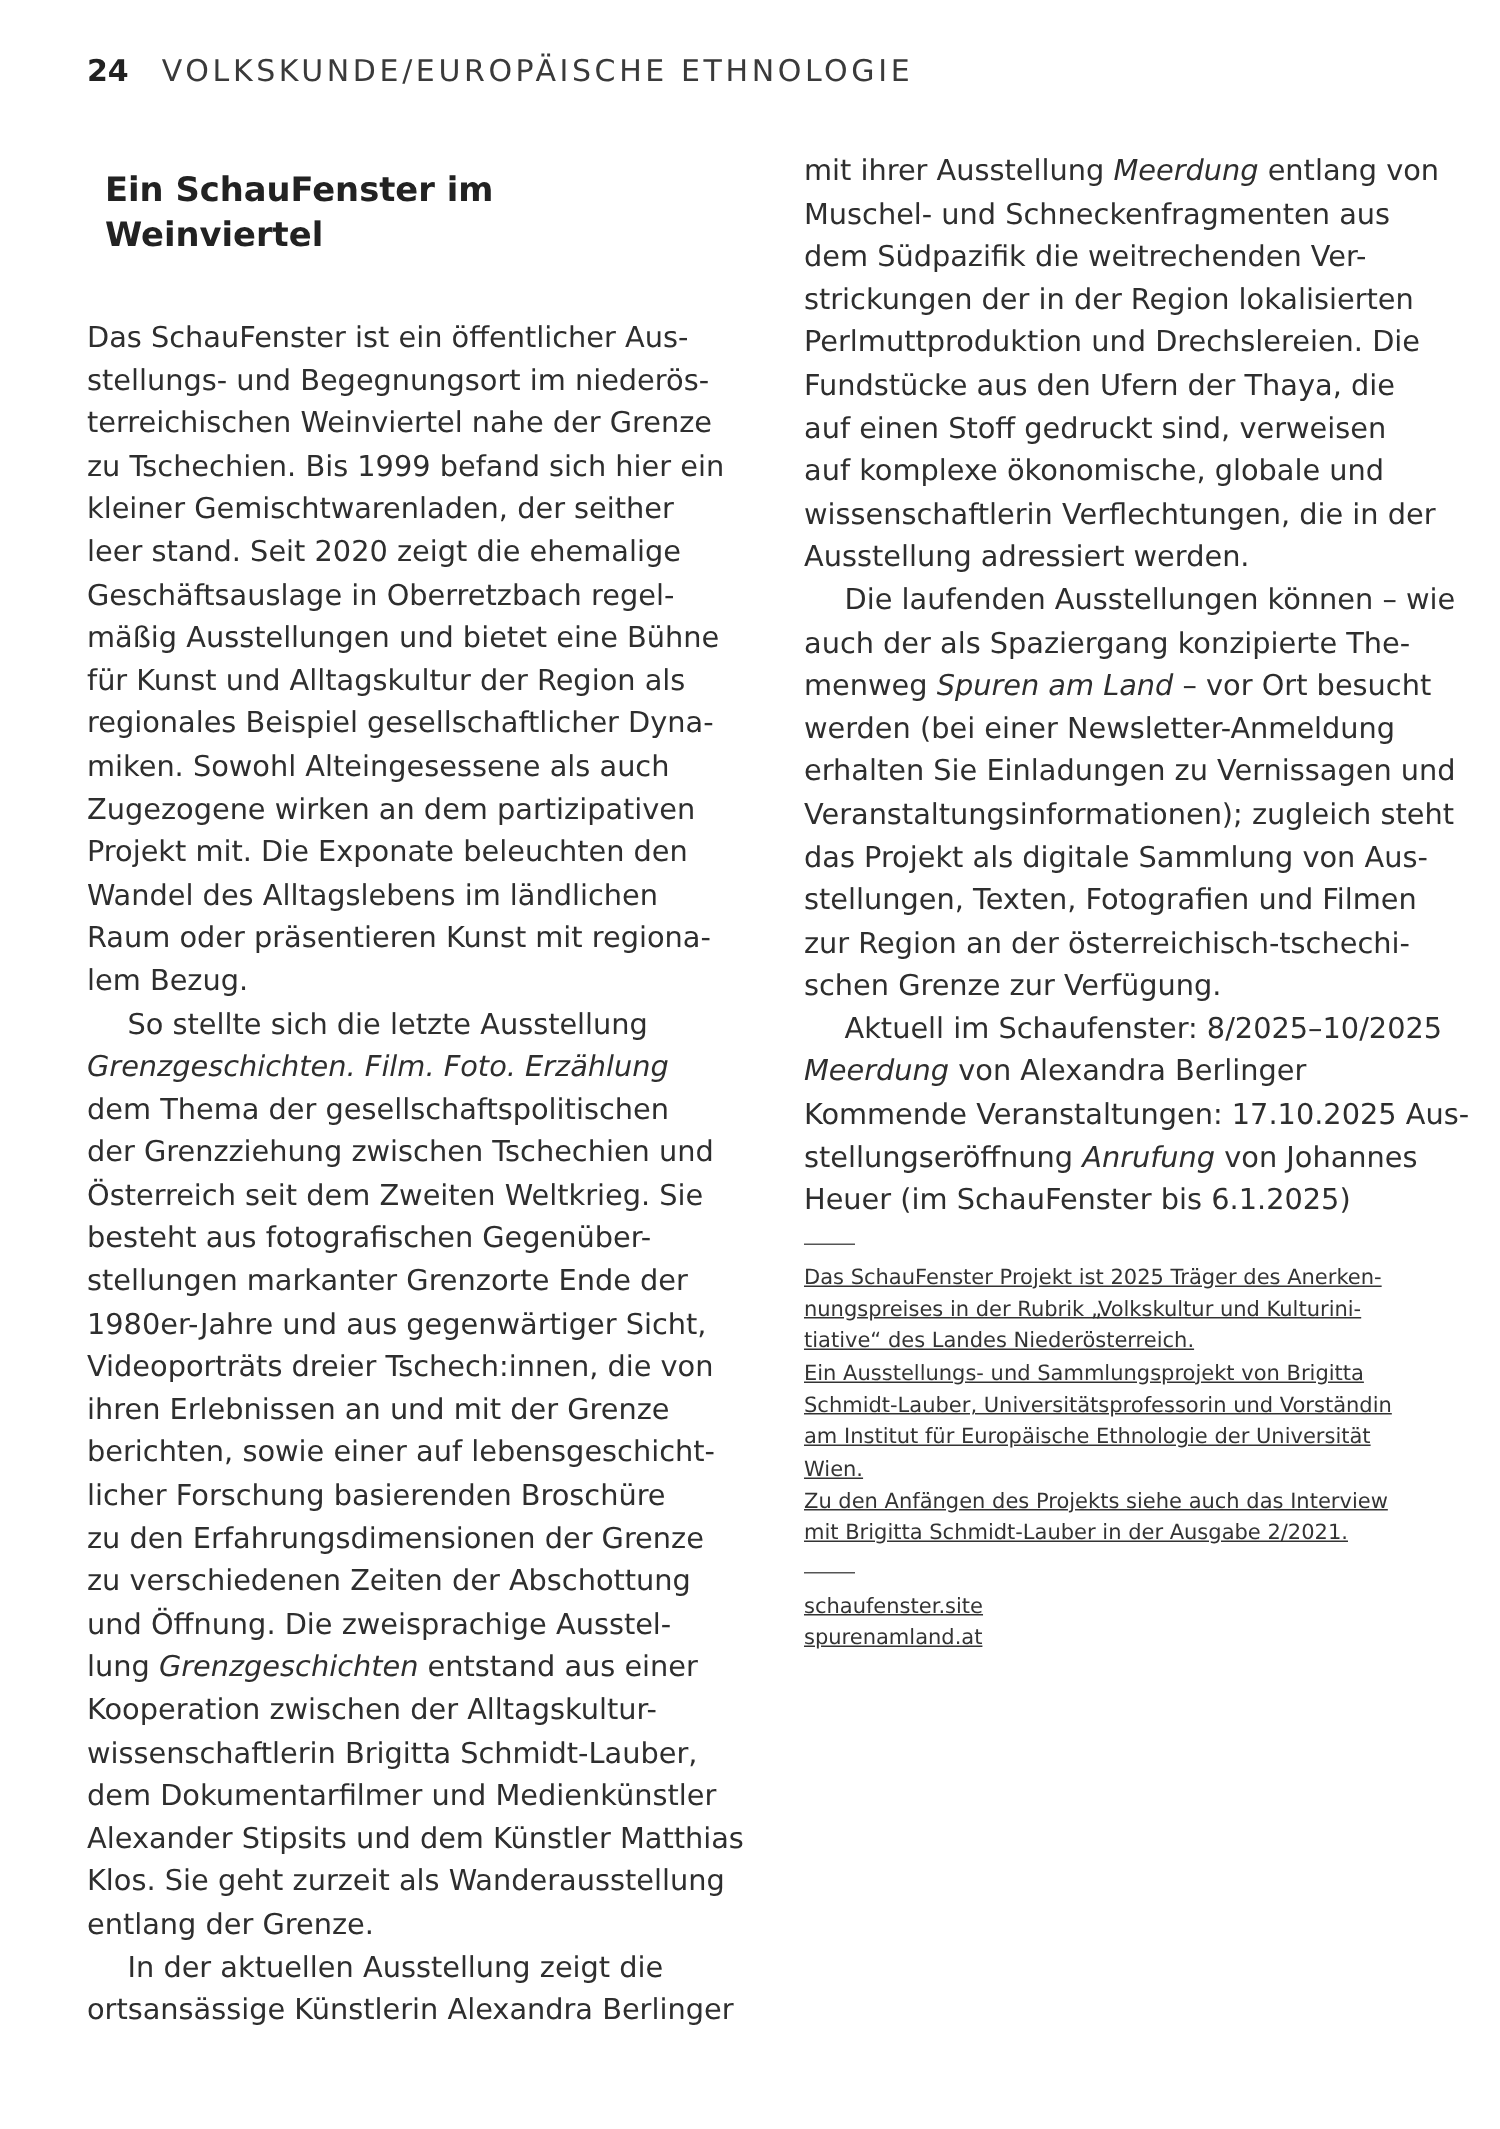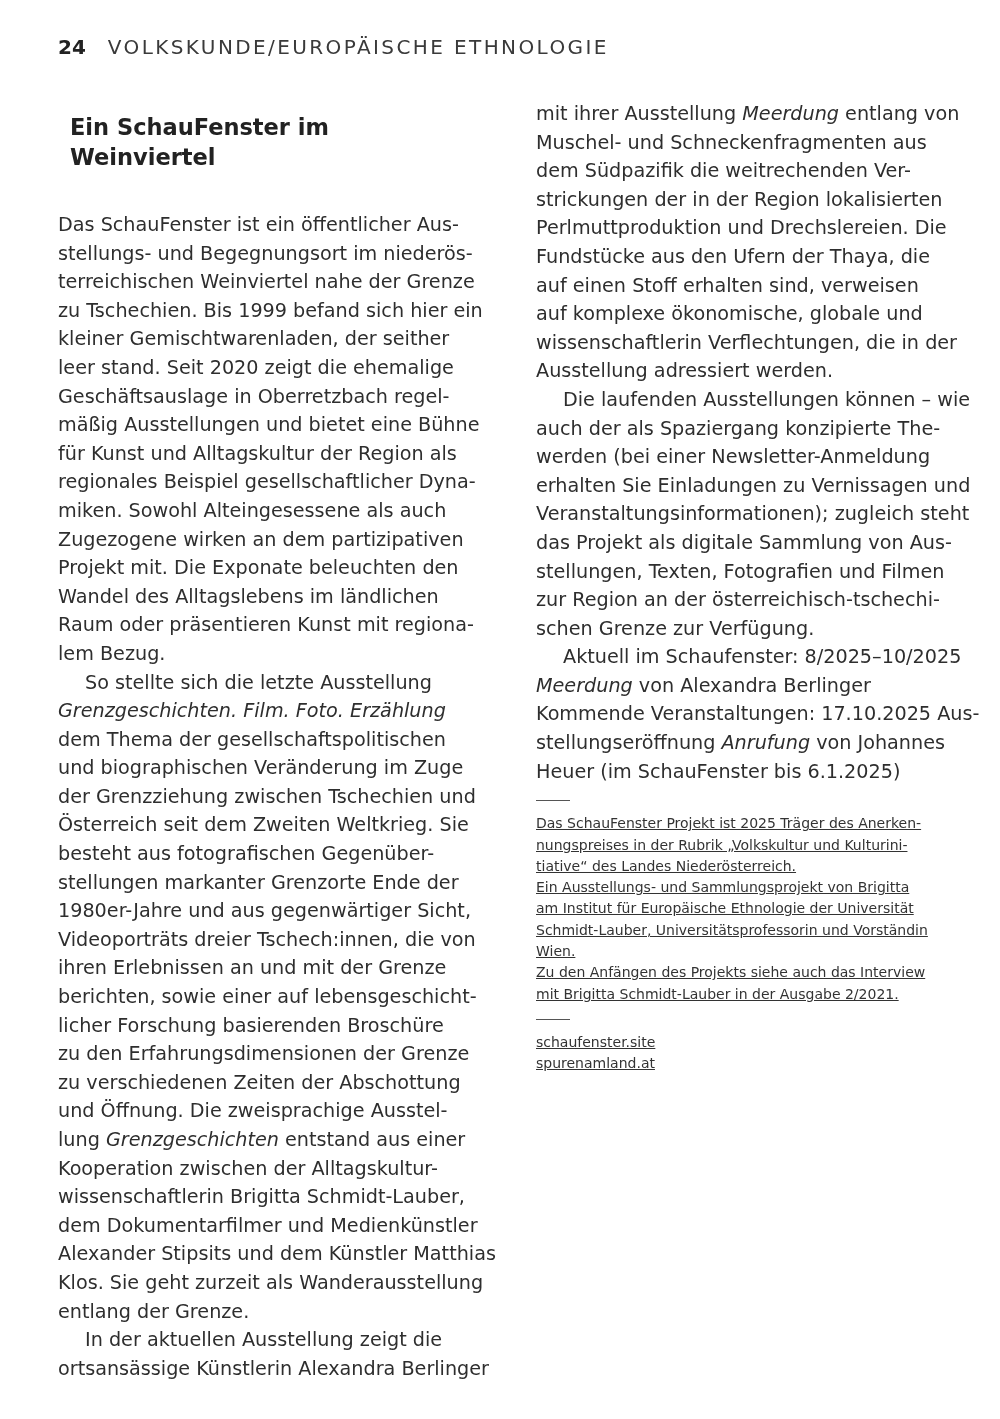--- a/index.html
+++ b/index.html
@@ -41,21 +41,20 @@
     <span class="line">Zugezogene wirken an dem partizipativen</span>
     <span class="line">Projekt mit. Die Exponate beleuchten den</span>
     <span class="line">Wandel des Alltagslebens im ländlichen</span>
     <span class="line">Raum oder präsentieren Kunst mit regiona-</span>
     <span class="line">lem Bezug.</span>
   </div>
   <div>
     <span class="line ind">So stellte sich die letzte Ausstellung</span>
     <span class="line"><i>Grenzgeschichten. Film. Foto. Erzählung</i></span>
     <span class="line">dem Thema der gesellschaftspolitischen</span>
-    <span class="line">und biographischen Veränderung im Zuge</span>
     <span class="line">der Grenzziehung zwischen Tschechien und</span>
     <span class="line">Österreich seit dem Zweiten Weltkrieg. Sie</span>
     <span class="line">besteht aus fotografischen Gegenüber-</span>
     <span class="line">stellungen markanter Grenzorte Ende der</span>
     <span class="line">1980er-Jahre und aus gegenwärtiger Sicht,</span>
     <span class="line">Videoporträts dreier Tschech:innen, die von</span>
     <span class="line">ihren Erlebnissen an und mit der Grenze</span>
     <span class="line">berichten, sowie einer auf lebensgeschicht-</span>
     <span class="line">licher Forschung basierenden Broschüre</span>
     <span class="line">zu den Erfahrungsdimensionen der Grenze</span>
@@ -76,28 +75,29 @@
 </div>
 
 <div class="col col-right">
   <div>
     <span class="line"><span>mit ihrer Ausstellung </span><i>Meerdung</i><span> entlang von</span></span>
     <span class="line">Muschel- und Schneckenfragmenten aus</span>
     <span class="line">dem Südpazifik die weitrechenden Ver-</span>
     <span class="line">strickungen der in der Region lokalisierten</span>
     <span class="line">Perlmuttproduktion und Drechslereien. Die</span>
     <span class="line">Fundstücke aus den Ufern der Thaya, die</span>
-    <span class="line">auf einen Stoff erhalten sind, verweisen</span>
+    <span class="line">auf einen Stoff gedruckt sind, verweisen</span>
     <span class="line">auf komplexe ökonomische, globale und</span>
     <span class="line">wissenschaftlerin Verflechtungen, die in der</span>
     <span class="line">Ausstellung adressiert werden.</span>
   </div>
   <div>
     <span class="line ind">Die laufenden Ausstellungen können – wie</span>
     <span class="line">auch der als Spaziergang konzipierte The-</span>
+    <span class="line"><span>menweg </span><i>Spuren am Land</i><span> – vor Ort besucht</span></span>
     <span class="line">werden (bei einer Newsletter-Anmeldung</span>
     <span class="line">erhalten Sie Einladungen zu Vernissagen und</span>
     <span class="line">Veranstaltungsinformationen); zugleich steht</span>
     <span class="line">das Projekt als digitale Sammlung von Aus-</span>
     <span class="line">stellungen, Texten, Fotografien und Filmen</span>
     <span class="line">zur Region an der österreichisch-tschechi-</span>
     <span class="line">schen Grenze zur Verfügung.</span>
   </div>
   <div>
     <span class="line ind">Aktuell im Schaufenster: 8/2025–10/2025</span>
@@ -105,22 +105,22 @@
     <span class="line">Kommende Veranstaltungen: 17.10.2025 Aus-</span>
     <span class="line"><span>stellungseröffnung </span><i>Anrufung</i><span> von Johannes</span></span>
     <span class="line">Heuer (im SchauFenster bis 6.1.2025)</span>
   </div>
   <div class="rule"></div>
   <div class="notes">
     <span class="line">Das SchauFenster Projekt ist 2025 Träger des Anerken-</span>
     <span class="line">nungspreises in der Rubrik „Volkskultur und Kulturini-</span>
     <span class="line">tiative“ des Landes Niederösterreich.</span>
     <span class="line">Ein Ausstellungs- und Sammlungsprojekt von Brigitta</span>
+    <span class="line">Schmidt-Lauber, Universitätsprofessorin und Vorständin</span>
     <span class="line">am Institut für Europäische Ethnologie der Universität</span>
-    <span class="line">Schmidt-Lauber, Universitätsprofessorin und Vorständin</span>
     <span class="line">Wien.</span>
     <span class="line">Zu den Anfängen des Projekts siehe auch das Interview</span>
     <span class="line">mit Brigitta Schmidt-Lauber in der Ausgabe 2/2021.</span>
   </div>
   <div class="rule"></div>
   <div class="notes">
     <span class="line">schaufenster.site</span>
     <span class="line">spurenamland.at</span>
   </div>
 </div>

